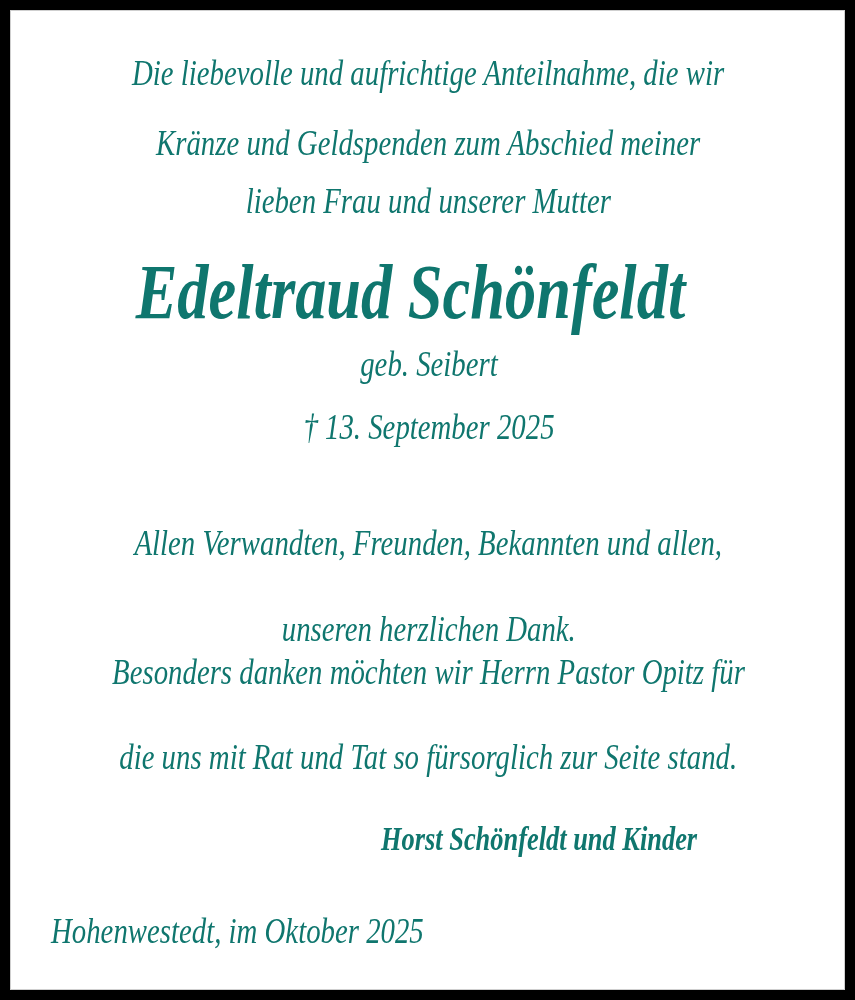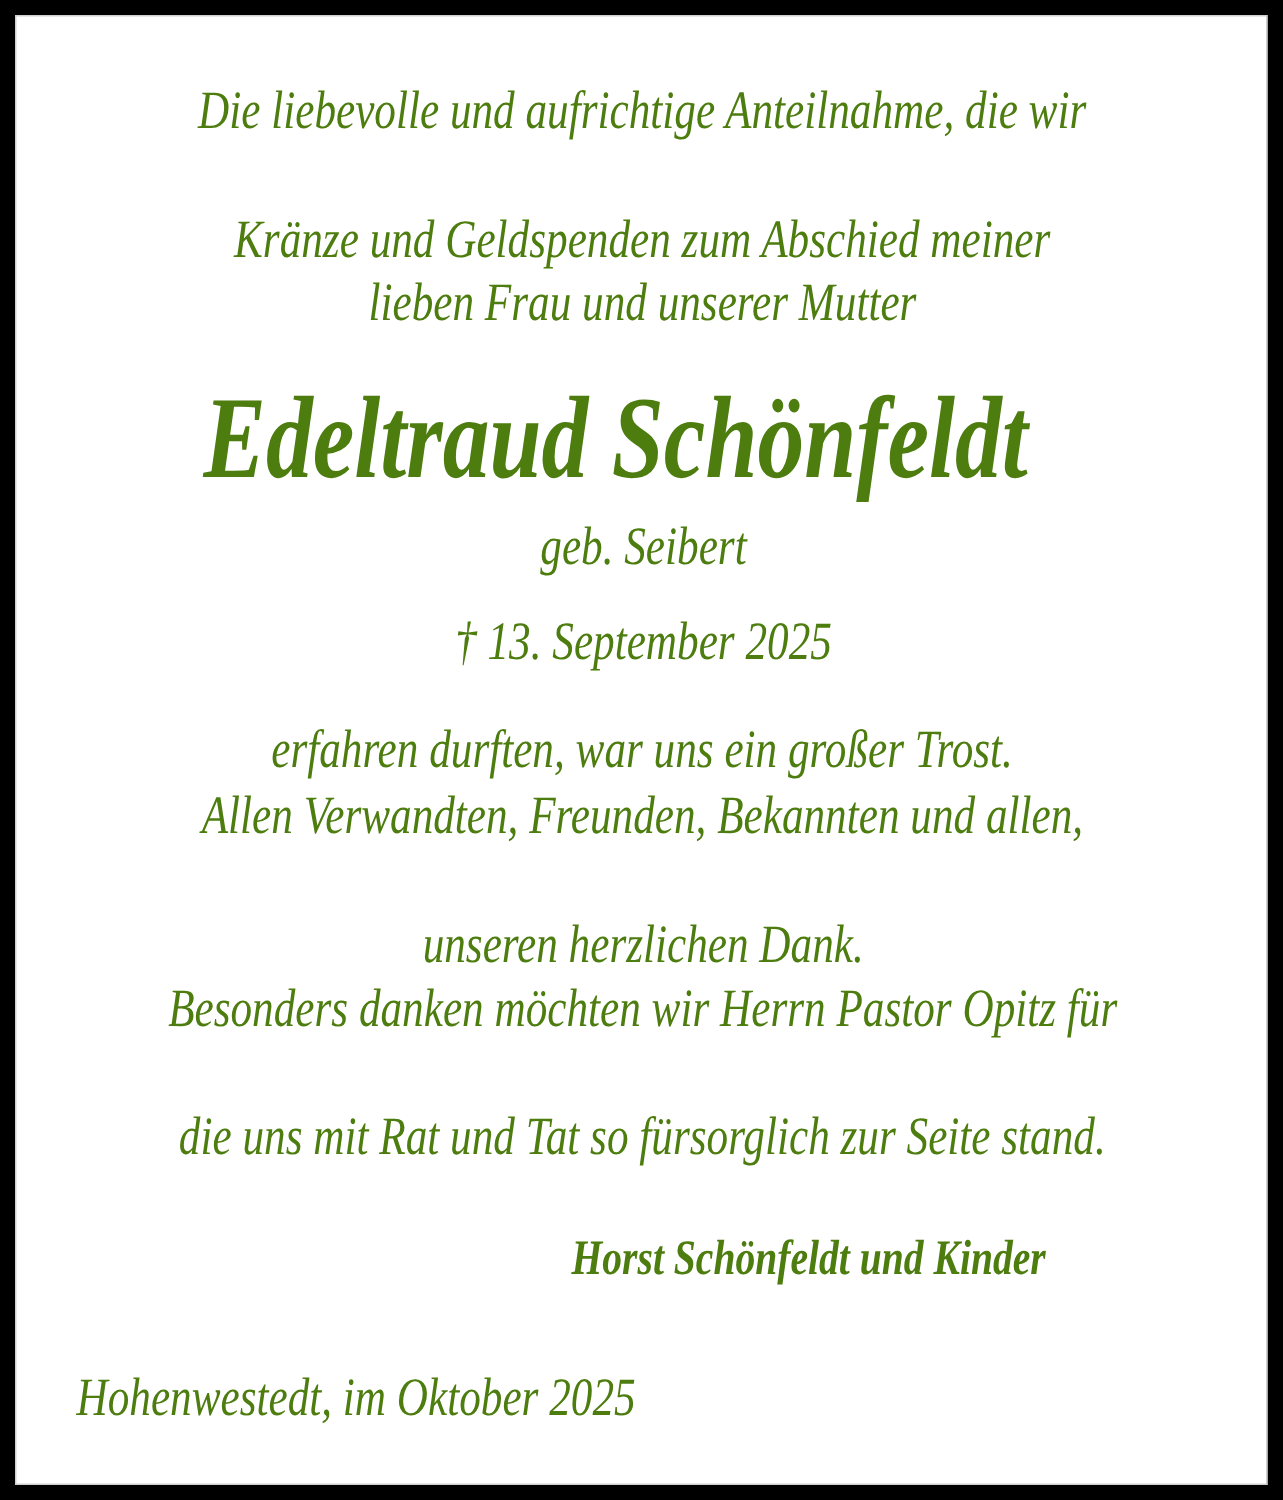--- a/index.html
+++ b/index.html
@@ -4,45 +4,44 @@
 <style>
   html, body { margin: 0; padding: 0; background: #000; }
   body { width: 855px; height: 1000px; position: relative; overflow: hidden; }
   .card {
     position: absolute; left: 10px; top: 10px; width: 835px; height: 980px;
     background: #ffffff; box-sizing: border-box; border: 1px solid #cfcfcf;
   }
   .ln {
     position: absolute; left: 0; width: 835px; text-align: center; white-space: nowrap;
     font-family: "Liberation Serif", "DejaVu Serif", serif; font-style: italic;
-    color: #4d7c0f; font-size: 36px; line-height: 40px;
+    color: #0f766e; font-size: 36px; line-height: 40px;
   }
   .ln span { display: inline-block; transform: scaleX(0.80); transform-origin: center; }
   .name { font-size: 78px; line-height: 86px; font-weight: bold; }
   .name span { transform: scaleX(0.80); }
   .sig { text-align: right; font-weight: bold; font-size: 33px; }
   .sig span { transform-origin: left center; }
   .place { text-align: center; font-style: italic; }
   .place span { transform-origin: left center; }
 </style>
 </head>
 <body>
 
 <div class="card">
 
   <div class="ln" style="top:42px"><span>Die liebevolle und aufrichtige Anteilnahme, die wir</span></div>
-  <div class="ln" style="top:128px"><span>Kränze und Geldspenden zum Abschied meiner</span></div>
+  <div class="ln" style="top:112px"><span>Kränze und Geldspenden zum Abschied meiner</span></div>
   <div class="ln" style="top:170px"><span>lieben Frau und unserer Mutter</span></div>
 
   <div class="ln name" style="top:238px; left:-18px"><span>Edeltraud Schönfeldt</span></div>
 
   <div class="ln" style="top:333px"><span>geb. Seibert</span></div>
   <div class="ln" style="top:396px"><span>† 13. September 2025</span></div>
 
-  <div class="ln" style="top:468px"><span>erfahren durften, war uns ein großer Trost.</span></div>
   <div class="ln" style="top:512px"><span>Allen Verwandten, Freunden, Bekannten und allen,</span></div>
   <div class="ln" style="top:598px"><span>unseren herzlichen Dank.</span></div>
   <div class="ln" style="top:641px"><span>Besonders danken möchten wir Herrn Pastor Opitz für</span></div>
   <div class="ln" style="top:726px"><span>die uns mit Rat und Tat so fürsorglich zur Seite stand.</span></div>
 
   <div class="ln sig" style="top:808px; left:370px; width:auto"><span>Horst Schönfeldt und Kinder</span></div>
 
   <div class="ln place" style="top:900px; left:40px; width:auto"><span>Hohenwestedt, im Oktober 2025</span></div>
 
 </div>

